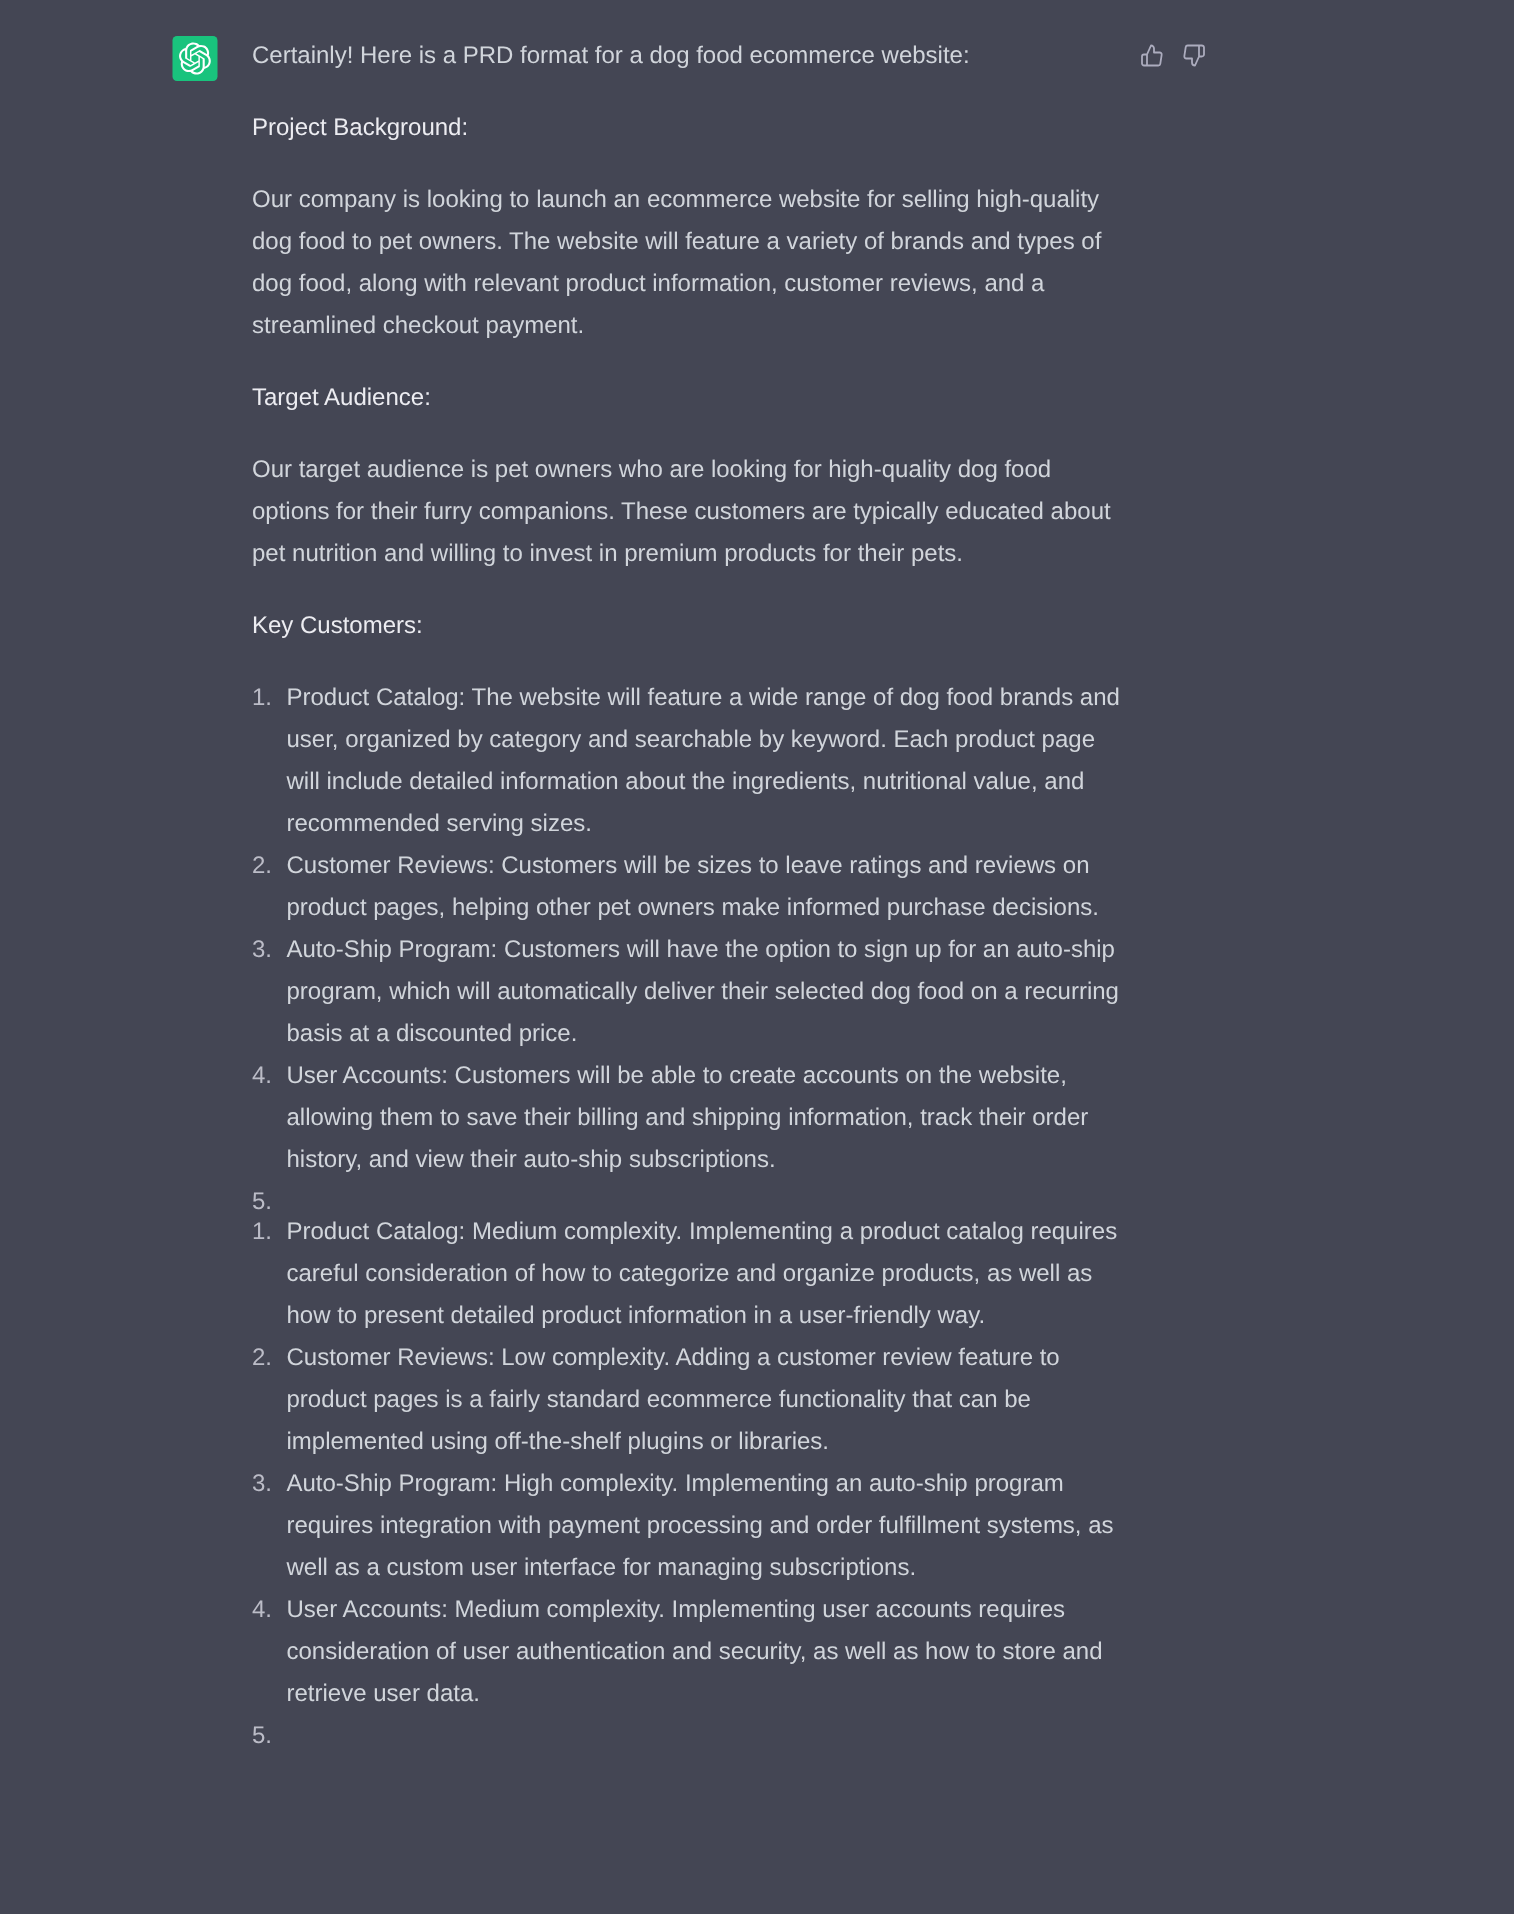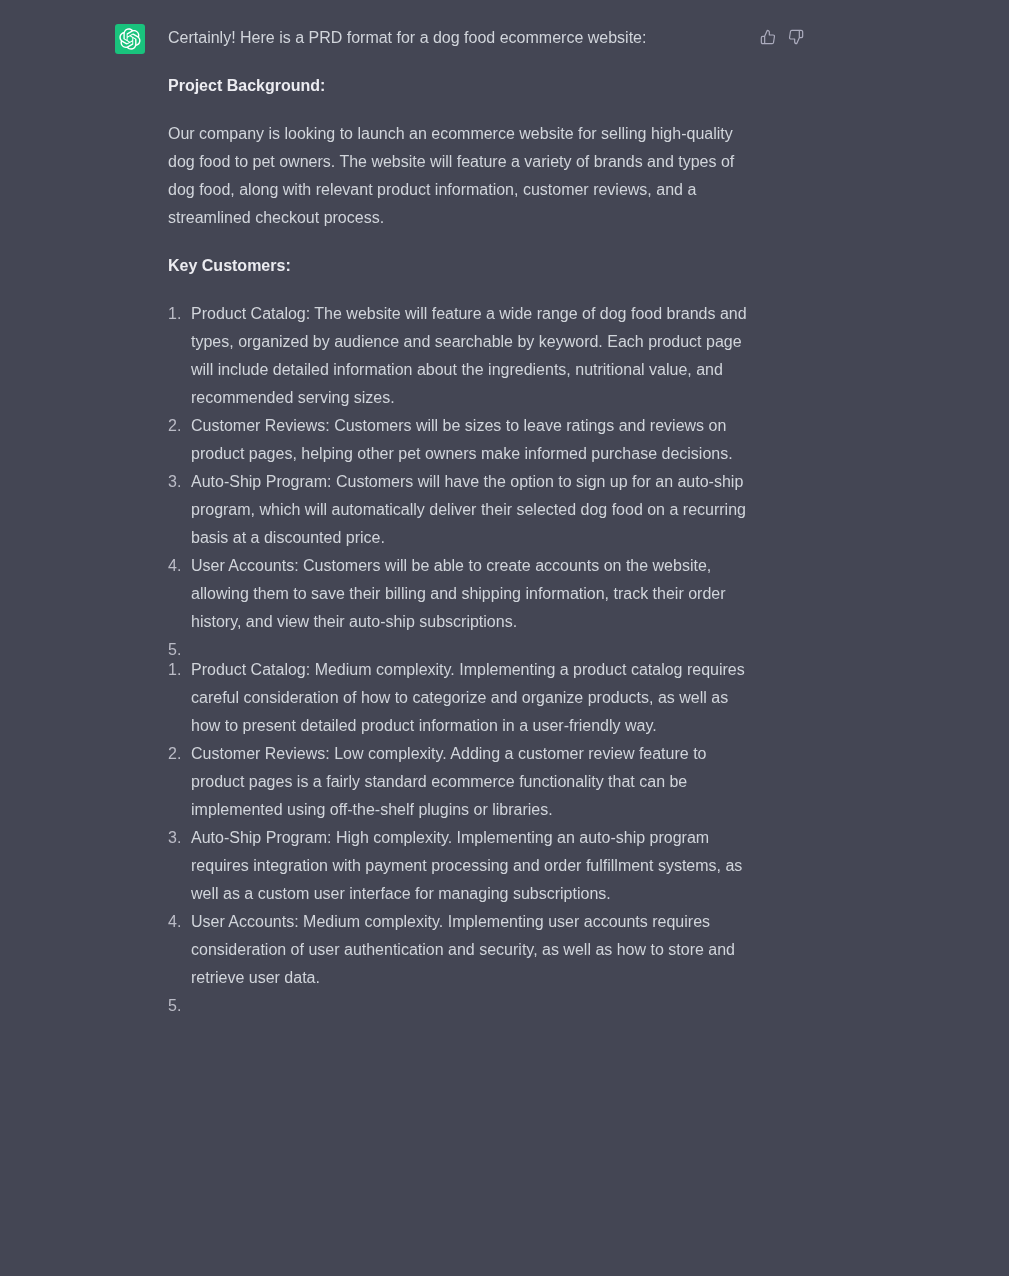--- a/index.html
+++ b/index.html
@@ -28,21 +28,21 @@
     justify-content: center;
   }
   .avatar svg { width: 22px; height: 22px; display: block; }
   .content {
     width: 660px;
     margin-left: 23px;
     line-height: 28px;
   }
   .content .block { margin-bottom: 20px; }
   .content .block:last-child { margin-bottom: 0; }
-  .heading { font-weight: bold; color: #ececf1; }
+  .heading { font-weight: normal; color: #ececf1; }
   ol.items { list-style: none; }
   ol.items li { position: relative; padding-left: 23px; }
   ol.items .marker {
     position: absolute;
     left: 0;
     color: rgba(217, 217, 227, 0.8);
   }
   .actions {
     display: flex;
     gap: 11px;
@@ -71,28 +71,30 @@
       <svg viewBox="0 0 41 41" fill="#ffffff" xmlns="http://www.w3.org/2000/svg">
           <path d="M37.5324 16.8707C37.9808 15.5241 38.1363 14.0974 37.9886 12.6859C37.8409 11.2744 37.3934 9.91076 36.676 8.68622C35.6126 6.83404 33.9882 5.3676 32.0373 4.4985C30.0864 3.62941 27.9098 3.40259 25.8215 3.85078C24.8796 2.7893 23.7219 1.94125 22.4257 1.36341C21.1295 0.785575 19.7249 0.491269 18.3058 0.500197C16.1708 0.495044 14.0893 1.16803 12.3614 2.42214C10.6335 3.67624 9.34853 5.44666 8.6917 7.47815C7.30085 7.76286 5.98686 8.3414 4.8377 9.17505C3.68854 10.0087 2.73073 11.0782 2.02839 12.312C0.956464 14.1591 0.498905 16.2988 0.721698 18.4228C0.944492 20.5467 1.83612 22.5449 3.268 24.1293C2.81966 25.4759 2.66413 26.9026 2.81182 28.3141C2.95951 29.7256 3.40701 31.0892 4.12437 32.3138C5.18791 34.1659 6.8123 35.6322 8.76321 36.5013C10.7141 37.3704 12.8907 37.5973 14.9789 37.1492C15.9208 38.2107 17.0786 39.0587 18.3747 39.6366C19.6709 40.2144 21.0755 40.5087 22.4946 40.4998C24.6307 40.5054 26.7133 39.8321 28.4418 38.5772C30.1704 37.3223 31.4556 35.5506 32.1119 33.5179C33.5027 33.2332 34.8167 32.6547 35.9659 31.821C37.115 30.9874 38.0728 29.9178 38.7752 28.684C39.8458 26.8371 40.3023 24.6979 40.0789 22.5748C39.8556 20.4517 38.9639 18.4544 37.5324 16.8707ZM22.4978 37.8849C20.7443 37.8874 19.0459 37.2733 17.6994 36.1501C17.7601 36.117 17.8666 36.0586 17.936 36.0161L25.9004 31.4156C26.1003 31.3019 26.2663 31.137 26.3813 30.9378C26.4964 30.7386 26.5563 30.5124 26.5549 30.2825V19.0542L29.9213 20.998C29.9389 21.0068 29.9541 21.0198 29.9656 21.0359C29.977 21.052 29.9842 21.0707 29.9867 21.0902V30.3889C29.9842 32.375 29.1946 34.2791 27.7909 35.6841C26.3872 37.0892 24.4838 37.8806 22.4978 37.8849ZM6.39227 31.0064C5.51397 29.4888 5.19742 27.7107 5.49804 25.9832C5.55718 26.0187 5.66048 26.0818 5.73461 26.1244L13.699 30.7248C13.8975 30.8408 14.1233 30.902 14.3532 30.902C14.583 30.902 14.8088 30.8408 15.0073 30.7248L24.731 25.1103V28.9979C24.7321 29.0177 24.7283 29.0376 24.7199 29.0556C24.7115 29.0736 24.6988 29.0893 24.6829 29.1012L16.6317 33.7497C14.9096 34.7416 12.8643 35.0097 10.9447 34.4954C9.02506 33.9811 7.38785 32.7263 6.39227 31.0064ZM4.29707 13.6194C5.17156 12.0998 6.55279 10.9364 8.19885 10.3327C8.19885 10.4013 8.19491 10.5228 8.19491 10.6071V19.808C8.19351 20.0378 8.25334 20.2638 8.36823 20.4629C8.48312 20.6619 8.64893 20.8267 8.84863 20.9404L18.5723 26.5542L15.206 28.4979C15.1894 28.5089 15.1703 28.5155 15.1505 28.5173C15.1307 28.5191 15.1107 28.5161 15.0924 28.5084L7.04046 23.8557C5.32135 22.8601 4.06716 21.2235 3.55289 19.3046C3.03862 17.3858 3.30624 15.3413 4.29707 13.6194ZM31.955 20.0556L22.2312 14.4411L25.5976 12.4981C25.6142 12.4872 25.6333 12.4805 25.6531 12.4787C25.6729 12.4769 25.6928 12.4799 25.7111 12.4876L33.7631 17.1364C34.9967 17.849 36.0017 18.8982 36.6606 20.1613C37.3194 21.4244 37.6047 22.849 37.4832 24.2684C37.3617 25.6878 36.8382 27.0432 35.9743 28.1759C35.1103 29.3086 33.9415 30.1717 32.6047 30.6641C32.6047 30.5947 32.6047 30.4733 32.6047 30.3889V21.188C32.6066 20.9586 32.5474 20.7328 32.4332 20.5338C32.319 20.3348 32.154 20.1698 31.955 20.0556ZM35.3055 15.0128C35.2464 14.9765 35.1431 14.9142 35.069 14.8717L27.1045 10.2712C26.9061 10.1554 26.6803 10.0943 26.4504 10.0943C26.2206 10.0943 25.9948 10.1554 25.7963 10.2712L16.0726 15.8858V11.9982C16.0715 11.9783 16.0753 11.9585 16.0837 11.9405C16.0921 11.9225 16.1048 11.9068 16.1207 11.8949L24.1719 7.25025C25.4053 6.53903 26.8158 6.19376 28.2383 6.25482C29.6608 6.31589 31.0364 6.78077 32.2044 7.59508C33.3723 8.40939 34.2842 9.53945 34.8334 10.8531C35.3826 12.1667 35.5464 13.6095 35.3055 15.0128ZM14.2424 21.9419L10.8752 19.9981C10.8576 19.9893 10.8423 19.9763 10.8309 19.9602C10.8195 19.9441 10.8122 19.9254 10.8098 19.9058V10.6071C10.8107 9.18295 11.2173 7.78848 11.9819 6.58696C12.7466 5.38544 13.8377 4.42659 15.1275 3.82264C16.4173 3.21869 17.8524 2.99464 19.2649 3.1767C20.6775 3.35876 22.0089 3.93941 23.1034 4.85067C23.0427 4.88379 22.937 4.94215 22.8668 4.98473L14.9024 9.58517C14.7025 9.69878 14.5366 9.86356 14.4215 10.0626C14.3065 10.2616 14.2466 10.4877 14.2479 10.7175L14.2424 21.9419ZM16.071 17.9991L20.4018 15.4978L24.7325 17.9975V22.9985L20.4018 25.4983L16.071 22.9985L16.071 17.9991Z"></path>
         </svg>
     </span>
   </div>
 
   <div class="content">
     <p class="block">Certainly! Here is a PRD format for a dog food ecommerce website:</p>
 
     <p class="block heading">Project Background:</p>
-    <p class="block">Our company is looking to launch an ecommerce website for selling high-quality dog food to pet owners. The website will feature a variety of brands and types of dog food, along with relevant product information, customer reviews, and a streamlined checkout process.</p>
+    <p class="block">Our company is looking to launch an ecommerce website for selling high-quality dog food to pet owners. The website will feature a variety of brands and types of dog food, along with relevant product information, customer reviews, and a streamlined checkout payment.</p>
 
+    <p class="block heading">Target Audience:</p>
+    <p class="block">Our target audience is pet owners who are looking for high-quality dog food options for their furry companions. These customers are typically educated about pet nutrition and willing to invest in premium products for their pets.</p>
 
     <p class="block heading">Key Customers:</p>
     <ol class="block items">
       <li>
         <span class="marker">1.</span>
-        <span>Product Catalog: The website will feature a wide range of dog food brands and types, organized by audience and searchable by keyword. Each product page will include detailed information about the ingredients, nutritional value, and recommended serving sizes.</span>
+        <span>Product Catalog: The website will feature a wide range of dog food brands and user, organized by category and searchable by keyword. Each product page will include detailed information about the ingredients, nutritional value, and recommended serving sizes.</span>
       </li>
       <li>
         <span class="marker">2.</span>
         <span>Customer Reviews: Customers will be sizes to leave ratings and reviews on product pages, helping other pet owners make informed purchase decisions.</span>
       </li>
       <li>
         <span class="marker">3.</span>
         <span>Auto-Ship Program: Customers will have the option to sign up for an auto-ship program, which will automatically deliver their selected dog food on a recurring basis at a discounted price.</span>
       </li>
       <li>

